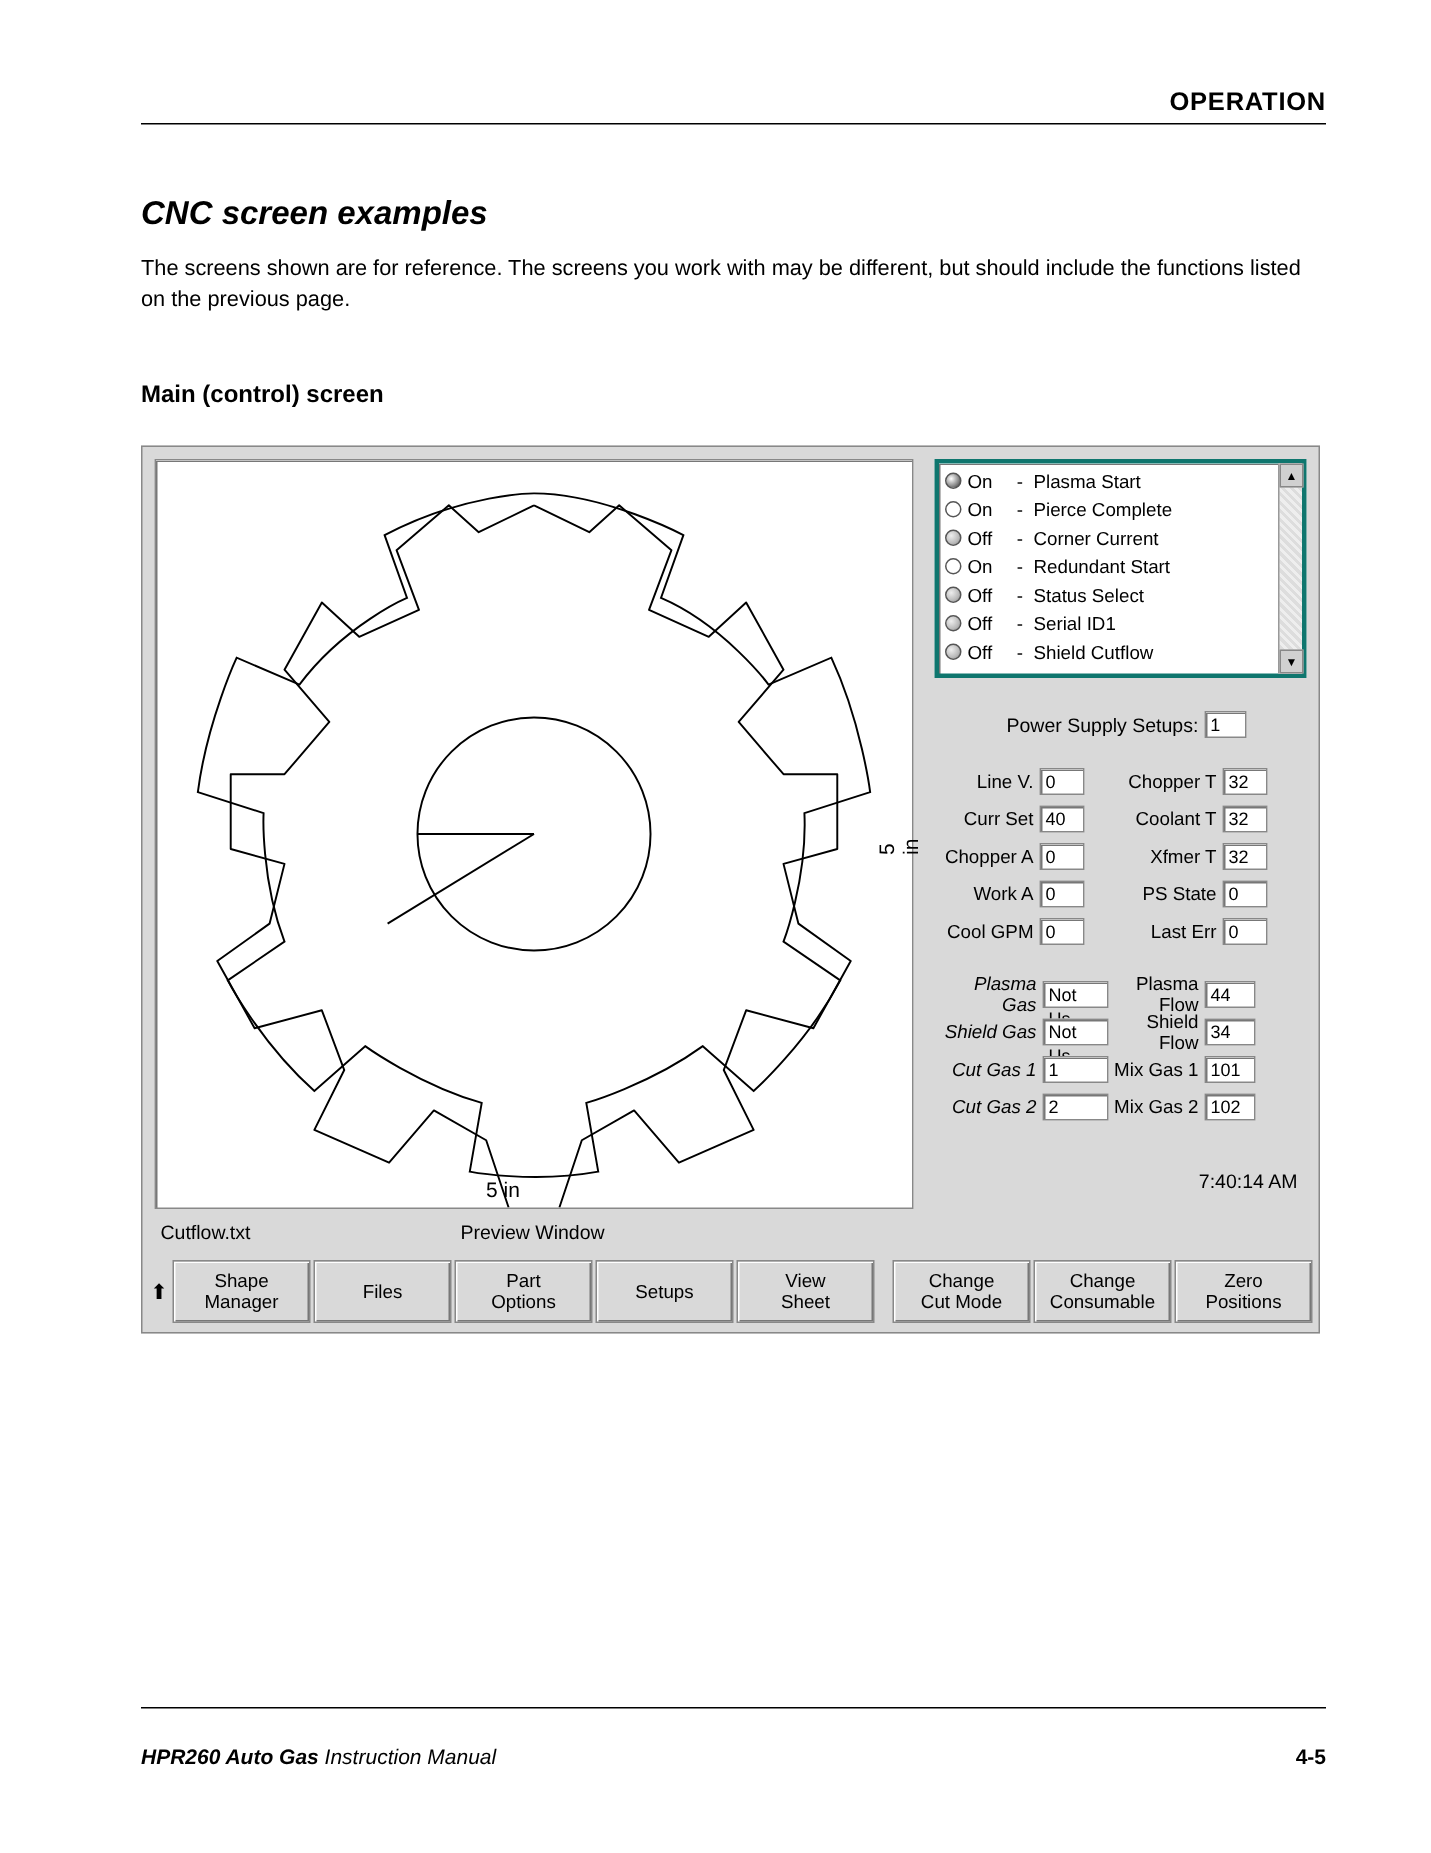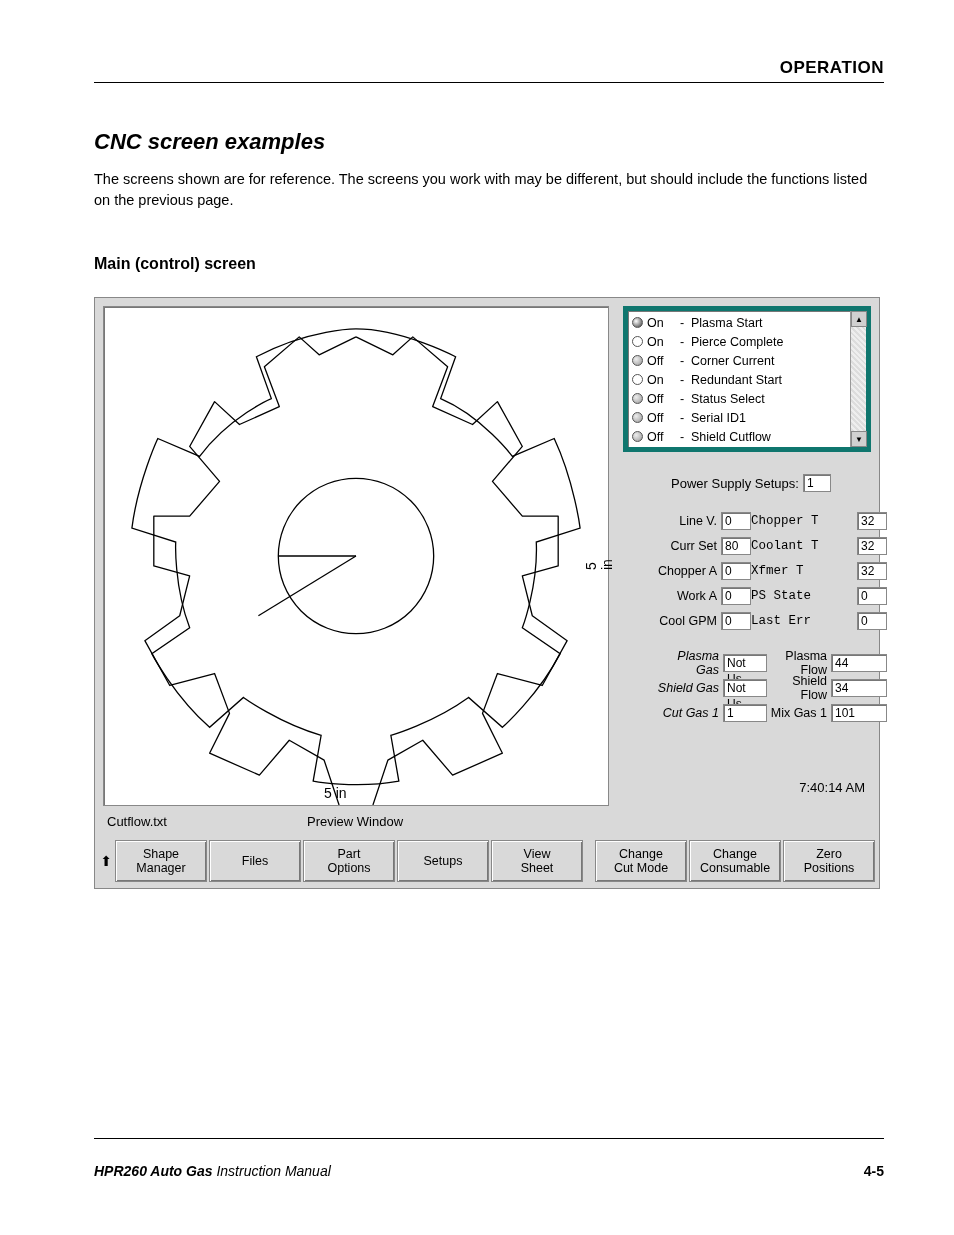--- a/index.html
+++ b/index.html
@@ -58,45 +58,45 @@
   .preview svg { width: 100%; height: 100%; }
   .axis-x { position:absolute; left: 220px; top: 478px; font-size:14px; }
   .axis-y { position:absolute; left: 486px; top: 238px; font-size:14px; transform: rotate(-90deg); transform-origin:center; }
   .filelabel { position:absolute; left: 12px; top: 516px; font-size:13px; }
   .previewlabel { position:absolute; left: 212px; top: 516px; font-size:13px; }
   .statuslist {
     position: absolute;
     left: 528px; top: 8px;
     width: 248px; height: 146px;
     background: #fff;
-    border: 5px solid #0f766e;
+    border: 3px solid #0f766e;
     box-shadow: inset 1px 1px 0 #777;
     padding: 2px 2px;
     font-size: 12.5px;
   }
   .statuslist .row { display:flex; align-items:center; height:19px; gap:4px; padding-left:2px;}
   .led { width:11px; height:11px; border-radius:50%; border:1px solid #555; flex:0 0 auto;}
   .led.on { background: radial-gradient(circle at 35% 35%, #fff, #888 60%, #333); }
   .led.off { background: radial-gradient(circle at 35% 35%, #eee, #bbb 60%, #888); }
   .led.hollow { background:#fff; }
   .statuslist .st { width:26px; }
   .statuslist .dash { width:10px; text-align:center;}
   .scrollbar { position:absolute; right:0; top:0; width:16px; height:100%; background:#e0e0e0; border-left:1px solid #999;
      background-image: repeating-linear-gradient(45deg,#ddd 0 2px,#eee 2px 4px);}
   .scrollbtn { position:absolute; width:16px; height:16px; background:#d0d0d0; border:1px solid #888; display:flex; align-items:center; justify-content:center; font-size:8px;}
   .scrollbtn.up{top:0;} .scrollbtn.down{bottom:0;}
   .psrow { position:absolute; left:576px; top:176px; font-size:13px; display:flex; align-items:center; gap:4px;}
   .val { display:inline-block; background:#fff; border:1px solid #888; box-shadow: inset 1px 1px 0 #777; height:18px; line-height:16px; padding:0 3px; font-size:12px; min-width:22px;}
-  .grid { position:absolute; left:556px; width:250px; font-size:12.5px;}
+  .grid { position:absolute; left:528px; width:250px; font-size:12.5px;}
   .grid .r { display:flex; height:25px; align-items:center;}
   .grid .lab { text-align:right; padding-right:4px;}
   .g1 { top:210px; } .g1 .lab{width:70px;} .g1 .val{width:30px;}
-  .g1 .lab2 { width:106px; text-align:left; padding-right:4px;font-family:Liberation Mono, monospace;}
+  .g1 .lab2 { width:92px; text-align:right; padding-right:4px;}
   .g2 { top:352px; } .g2 .lab{width:72px;font-style:italic;} .g2 .val{width:44px;}
-  .g2 .lab2 { width:64px; text-align:right; padding-right:4px;} .g2 .val2{width:56px;}
+  .g2 .lab2 { width:64px; text-align:right; padding-right:4px;} .g2 .val2{width:34px;}
   .clock { position:absolute; right:14px; top:482px; font-size:13px;}
   .btnrow { position:absolute; left:4px; bottom:6px; right:4px; height:42px; display:flex; gap:2px;}
   .arrowcell{ width:14px; display:flex; align-items:center; justify-content:center; font-size:14px;}
   .btn {
     flex:1; background:#d9d9d9; border:1px solid #888;
     box-shadow: inset 1px 1px 0 #fff, inset -1px -1px 0 #777;
     display:flex; align-items:center; justify-content:center; text-align:center;
     font-size:12.5px; line-height:1.15; padding:2px;
   }
   .footer {
@@ -222,21 +222,21 @@
 
   <div class="grid g1" id="grid1">
       <div class="r">
         <span class="lab">Line V.</span>
       <span class="val">0</span>
       <span class="lab2">Chopper T</span>
       <span class="val ">32</span>
       </div>
       <div class="r">
         <span class="lab">Curr Set</span>
-      <span class="val">80</span>
+      <span class="val">40</span>
       <span class="lab2">Coolant T</span>
       <span class="val ">32</span>
       </div>
       <div class="r">
         <span class="lab">Chopper A</span>
       <span class="val">0</span>
       <span class="lab2">Xfmer T</span>
       <span class="val ">32</span>
       </div>
       <div class="r">
@@ -263,20 +263,26 @@
         <span class="lab">Shield Gas</span>
       <span class="val">Not Us</span>
       <span class="lab2">Shield Flow</span>
       <span class="val val2">34</span>
       </div>
       <div class="r">
         <span class="lab">Cut Gas 1</span>
       <span class="val">1</span>
       <span class="lab2">Mix Gas 1</span>
       <span class="val val2">101</span>
+      </div>
+      <div class="r">
+        <span class="lab">Cut Gas 2</span>
+      <span class="val">2</span>
+      <span class="lab2">Mix Gas 2</span>
+      <span class="val val2">102</span>
       </div>
     </div>
 
   <div class="clock">7:40:14 AM</div>
 
   <div class="btnrow">
     <div class="arrowcell">⬆</div>
     <div id="btns" style="display:flex;flex:1;gap:2px;">
         <div class="btn">Shape<br>Manager</div>
         <div class="btn">Files</div>

